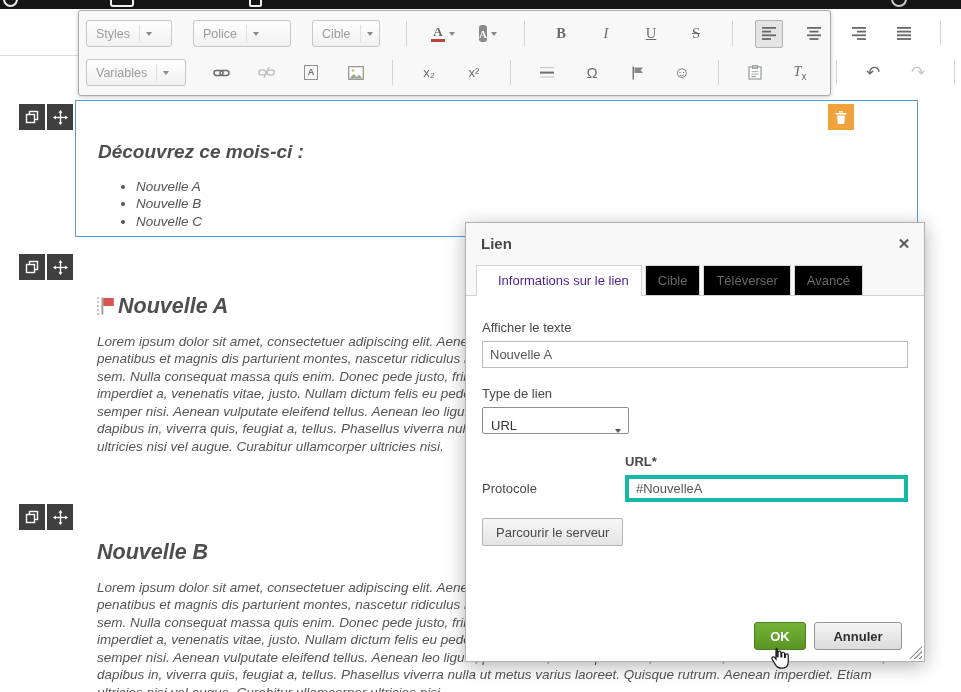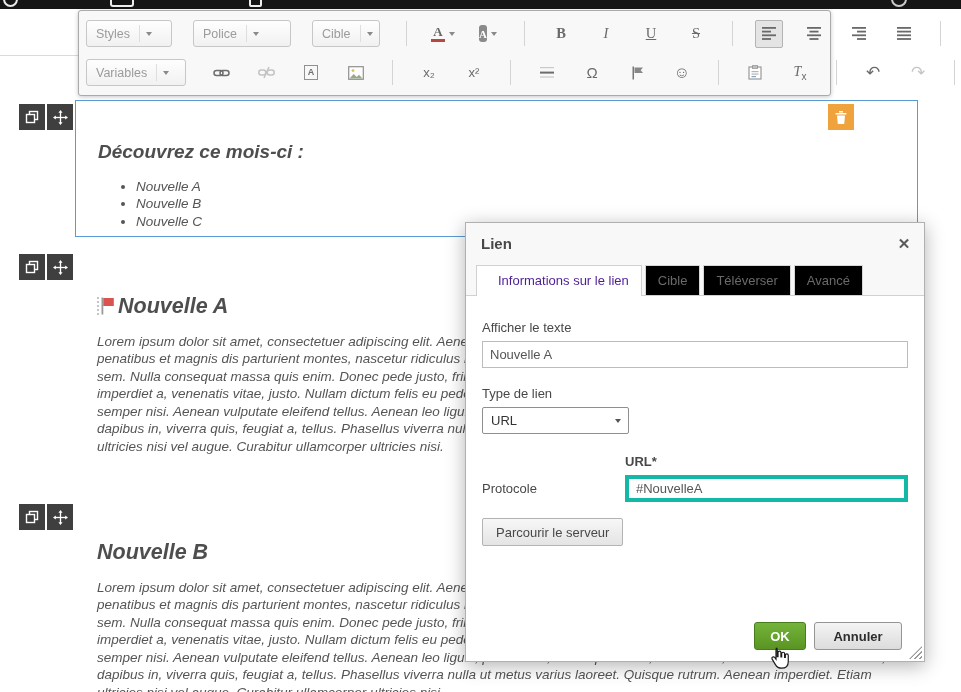--- a/index.html
+++ b/index.html
@@ -84,21 +84,21 @@
          background:#000000; margin-right:3px; }
   .tab.active { background:#fff; color:#4c1d95; margin-bottom:-1px; padding-bottom:8px; border-color:#d1d1d1;padding-left:21px; }
   .dialog-body { padding:24px 16px 0; }
   .fld-label { display:block; font-size:13px; color:#484848; margin-bottom:6px; }
   .bold { font-weight:bold; }
   .txt { width:100%; height:27px; border:1px solid #bcbcbc; padding:0 7px; font-size:13px; color:#555;
          font-family:inherit; background:#fff; }
   .txt.focused { border:4px solid #14b8a6; outline:none; }
   .mb18 { margin-bottom:18px; }
   .select { position:relative; width:147px; height:27px; border:1px solid #8f8f8f; border-radius:2px; background:#fff;
-            display:flex; align-items:center; padding:0 24px 0 8px; font-size:13px; color:#333; }
+            display:flex; align-items:flex-end; padding:0 24px 0 8px; font-size:13px; color:#333; }
   .select .tri { position:absolute; right:7px; border-top-color:#555; }
   .two-col { display:flex; gap:13px; margin-top:20px; align-items:flex-end; }
   .col-proto { width:130px; flex:none; }
   .col-proto .select { width:130px; }
   .col-url { flex:1; }
   .browse-btn { margin-top:16px; height:28px; padding:0 13px; font-size:13px; color:#484848;
                 background:linear-gradient(#f7f7f7,#e4e4e4); border:1px solid #b3b3b3; border-radius:2px; font-family:inherit; }
   .dialog-footer { position:absolute; bottom:0; left:0; right:0; height:42px; display:flex; justify-content:flex-end;
                    align-items:center; gap:8px; padding:0 22px 8px; }
   .ok-btn { width:52px; height:28px; background:linear-gradient(#74b43a,#5a9423); border:1px solid #477d1b;

